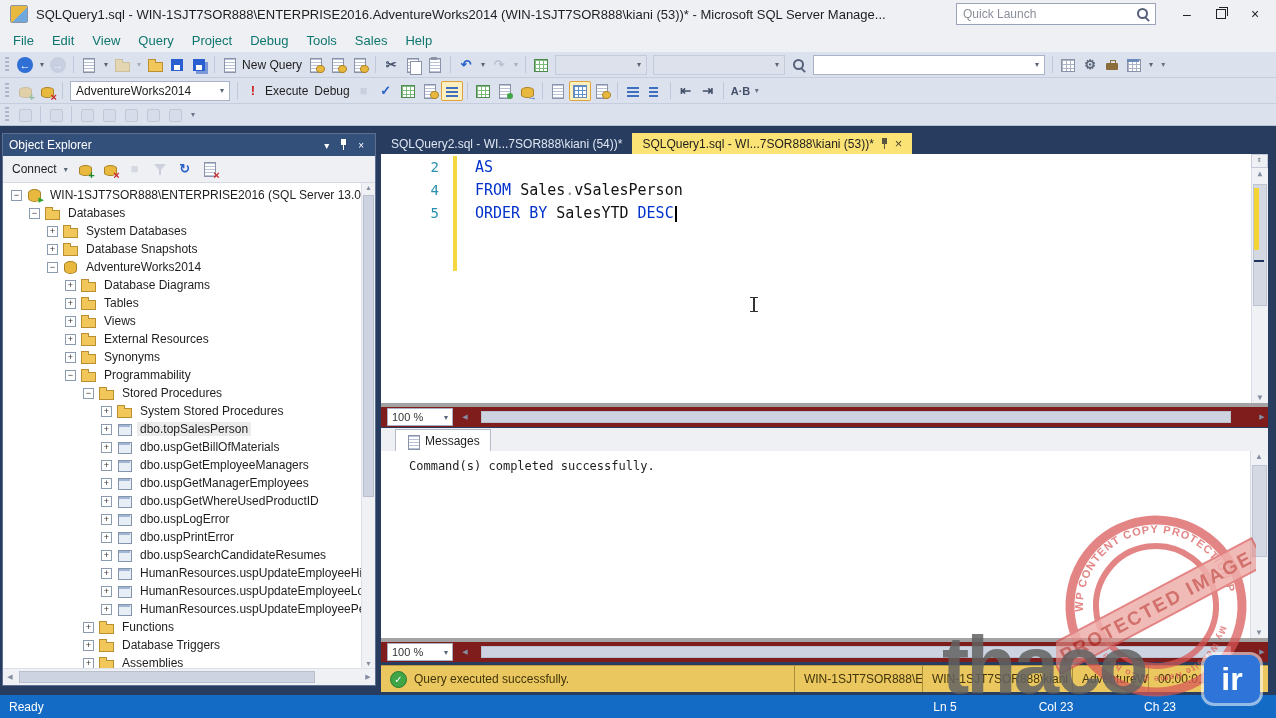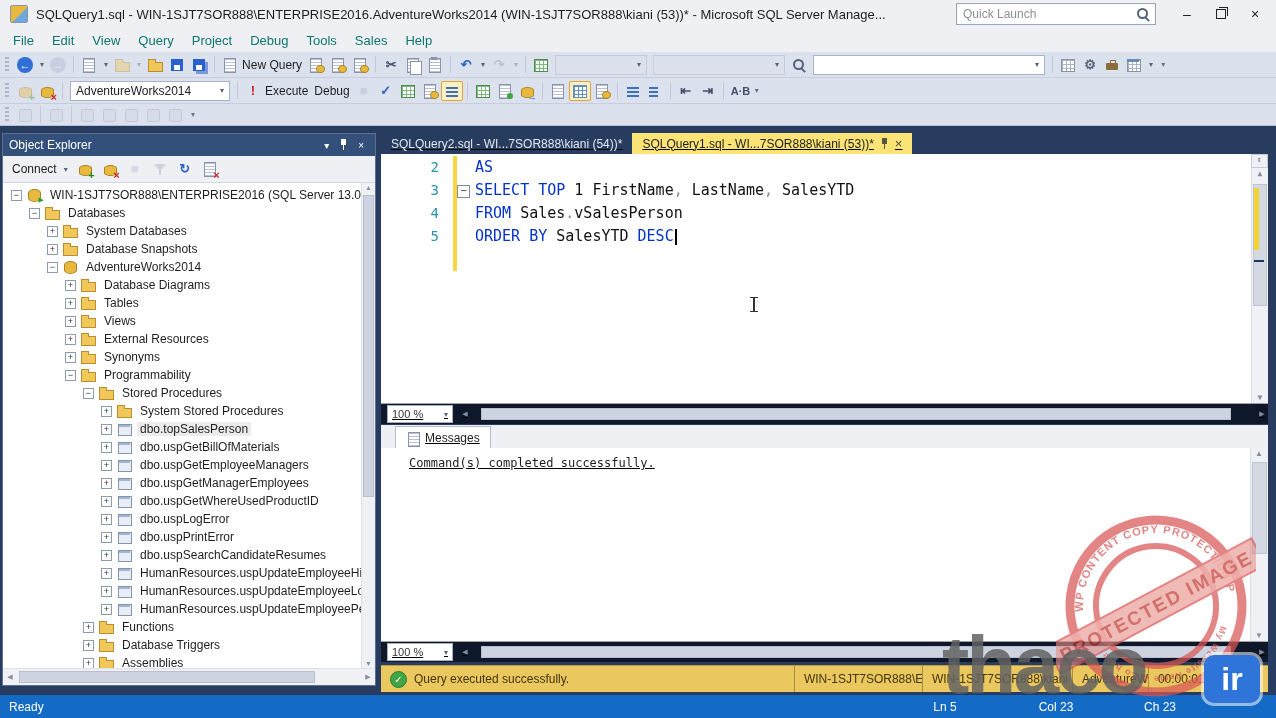--- a/index.html
+++ b/index.html
@@ -103,21 +103,21 @@
   .t-sp::before{content:"";position:absolute;left:1px;top:2px;width:12px;height:10px;border:1px solid #8494ac;background:#e8eef6;}
   .t-sp::after{content:"";position:absolute;left:2px;top:3px;width:11px;height:2px;background:#9fb6d4;}
   .oe-vsb{position:absolute;top:0;right:0;bottom:0;width:13px;background:#f0f1f5;border-left:1px solid #dde0e8;}
   .oe-vsb .sarr{position:absolute;left:0;width:13px;text-align:center;font-size:7px;color:#848ea2;}
   .oe-vsb .thumb{position:absolute;left:1px;right:1px;top:12px;height:300px;background:#cdd3e0;border:1px solid #b8bfce;}
   .oe-hsb{height:16px;background:#f0f1f5;border-top:1px solid #dde0e8;display:flex;align-items:center;flex:0 0 auto;}
   .oe-hsb .sarr{width:14px;text-align:center;font-size:7px;color:#848ea2;}
   .oe-hsb .track{flex:1;height:12px;position:relative;}
   .oe-hsb .thumb{position:absolute;left:2px;top:0;width:86%;height:12px;background:#cdd3e0;border:1px solid #b8bfce;box-sizing:border-box;}
 
-  .edgroup{position:absolute;left:381px;top:133px;width:887px;height:529px;display:flex;flex-direction:column;text-decoration:underline;}
+  .edgroup{position:absolute;left:381px;top:133px;width:887px;height:529px;display:flex;flex-direction:column;}
   .tabstrip{height:21px;display:flex;flex:0 0 auto;background:#273c5e;}
   .dtab{display:flex;align-items:center;padding:0 10px;font-size:12px;color:#dfe6f2;white-space:nowrap;overflow:hidden;max-width:272px;gap:6px;}
   .dtab.active{background:#fbe375;color:#1e1e1e;}
   .dtab .pin{color:#5a5540;}
   .dtab .tclose{font-size:13px;color:#4a452f;line-height:13px;}
   .code-area{height:249px;background:#fff;position:relative;flex:0 0 auto;overflow:hidden;font-family:"DejaVu Sans Mono",monospace;}
   .code-lines{position:absolute;left:0;top:2px;right:18px;}
   .cline{height:23px;line-height:23px;white-space:pre;font-size:15px;}
   .lnum{display:inline-block;width:64px;box-sizing:border-box;color:#2b91af;text-align:right;padding-right:6px;font-size:14px;}
   .fold{display:inline-block;width:20px;margin-left:10px;}
@@ -126,21 +126,21 @@
   .seg-k{color:#0433cc;}
   .seg-p{color:#111;}
   .seg-g{color:#8a8a8a;}
   .caret{display:inline-block;width:2px;height:16px;background:#000;vertical-align:middle;margin-left:1px;}
   .split-btn{position:absolute;top:0;right:0;width:17px;height:14px;background:#eef0f4;border:1px solid #c4cada;box-sizing:border-box;text-align:center;line-height:10px;font-size:8px;color:#55617a;}
   .vsb{position:absolute;right:0;top:14px;bottom:0;width:17px;background:#f0f1f5;border-left:1px solid #d8dce6;box-sizing:border-box;}
   .vsb .sarr{position:absolute;left:0;width:16px;text-align:center;font-size:8px;color:#848ea2;}
   .vsb .thumb{position:absolute;left:1px;right:1px;top:16px;height:120px;background:#d3d8e3;border:1px solid #bdc4d2;}
   .vsb .ann{position:absolute;left:2px;width:5px;top:20px;height:62px;background:#f2d435;}
   .vsb .mark{position:absolute;left:2px;width:10px;height:2px;top:92px;background:#20355c;}
-  .hbarrow{height:20px;background:#0f172a;border-top:1px solid #a3a3a3;display:flex;align-items:center;flex:0 0 auto;}
+  .hbarrow{height:20px;background:#7f1d1d;border-top:4px solid #a3a3a3;display:flex;align-items:center;flex:0 0 auto;}
   .zcombo{width:56px;height:16px;background:#fff;border:1px solid #a7b0c2;font-size:11px;display:flex;align-items:center;justify-content:space-between;padding:0 4px;margin:0 6px;color:#333;box-sizing:content-box;}
   .hbarrow .sarr{width:12px;text-align:center;font-size:7px;color:#848ea2;}
   .hbarrow .track{flex:1;height:14px;position:relative;margin:0 2px;}
   .hbarrow .thumb{position:absolute;left:1%;top:1px;width:96%;height:12px;background:#cdd3e0;border:1px solid #b8bfce;box-sizing:border-box;}
   .msg-gap{height:1px;background:#273c5e;flex:0 0 auto;}
   .msg-tabrow{height:23px;background:#eef0f4;display:flex;align-items:flex-end;flex:0 0 auto;}
   .mtab{background:#fff;border:1px solid #b4bac8;border-bottom:none;height:22px;display:inline-flex;align-items:center;padding:0 10px;margin-left:14px;font-size:12px;gap:6px;color:#1e1e1e;box-sizing:border-box;}
   .msg-content{flex:1;background:#fff;position:relative;overflow:hidden;}
   .msg-text{font-family:"DejaVu Sans Mono",monospace;font-size:12px;padding:8px 0 0 28px;color:#1e1e1e;}
   .msg-vsb{position:absolute;right:0;top:0;bottom:0;width:17px;background:#f0f1f5;border-left:1px solid #d8dce6;}
@@ -599,21 +599,20 @@
           <span>SQLQuery1.sql - WI...7SOR888\kiani (53))*</span>
           <span class="pin"></span>
           <span class="tclose">×</span>
         </div>
       </div>
 
     <div class="code-area">
       <div class="changebar"></div>
       <div class="code-lines" id="codelines">
           <div class="cline"><span class="lnum">2</span><span class="fold"></span><span class="seg-k">AS</span></div>
-          <div class="cline"><span class="lnum">3</span><span class="fold"><span class="foldbox">−</span></span><span class="seg-k">SELECT TOP </span><span class="seg-p">1 FirstName</span><span class="seg-g">, </span><span class="seg-p">LastName</span><span class="seg-g">, </span><span class="seg-p">SalesYTD</span></div>
           <div class="cline"><span class="lnum">4</span><span class="fold"></span><span class="seg-k">FROM </span><span class="seg-p">Sales</span><span class="seg-g">.</span><span class="seg-p">vSalesPerson</span></div>
           <div class="cline"><span class="lnum">5</span><span class="fold"></span><span class="seg-k">ORDER BY </span><span class="seg-p">SalesYTD </span><span class="seg-k">DESC</span><span class="caret"></span></div>
         </div>
       <div class="split-btn">⇕</div>
       <div class="vsb">
         <span class="sarr" style="top:1px">▲</span>
         <span class="thumb"></span>
         <span class="ann"></span>
         <span class="mark"></span>
         <span class="sarr" style="bottom:1px">▼</span>

